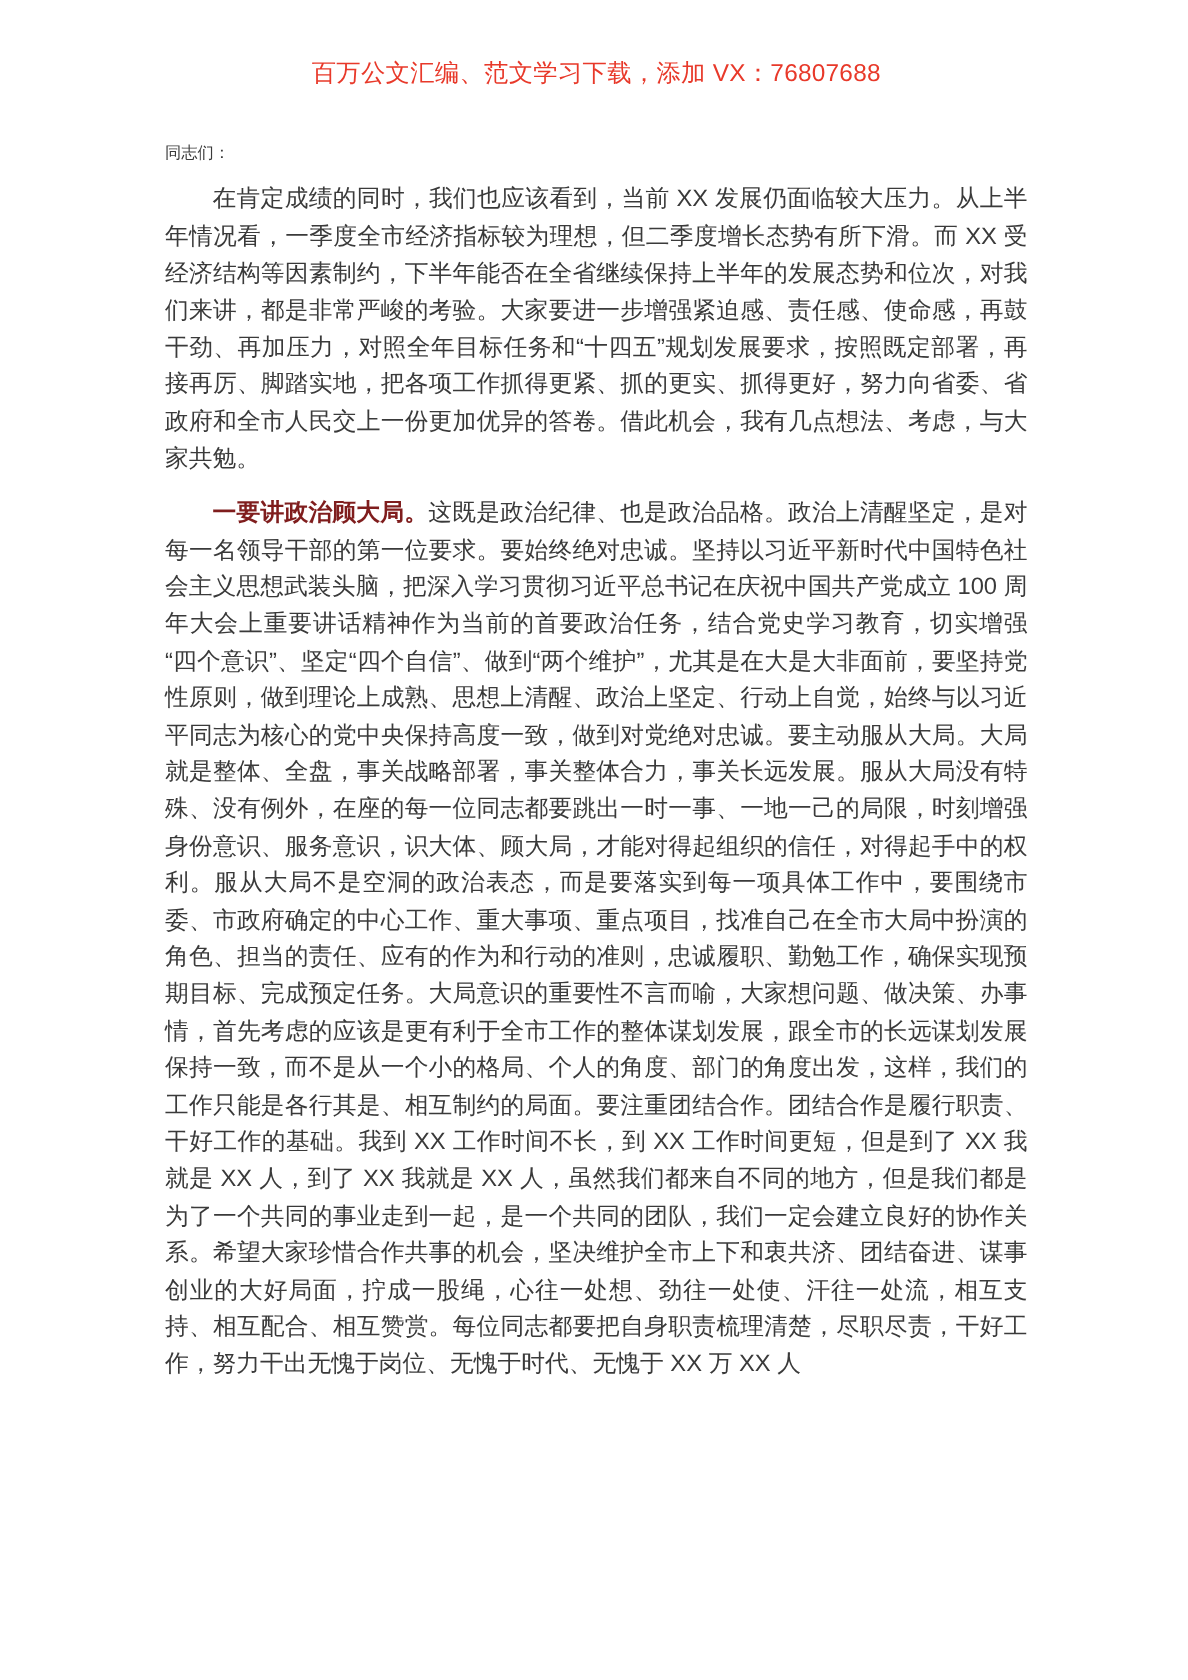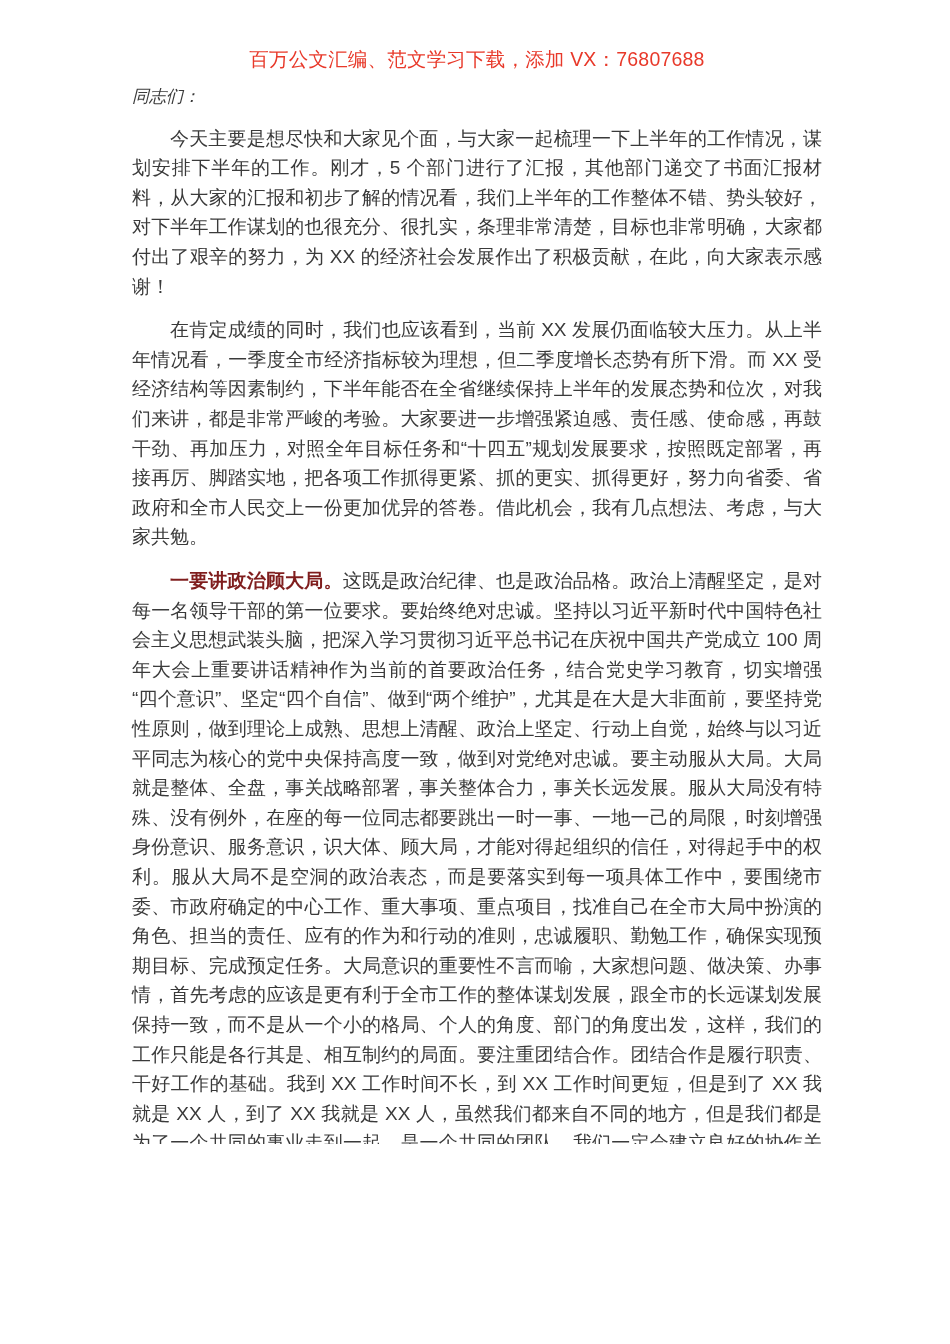--- a/index.html
+++ b/index.html
@@ -33,25 +33,24 @@
     font-size: 19.5px;
     font-weight: 400;
     letter-spacing: 0.2px;
     padding-top: 47px;
     padding-bottom: 0;
     line-height: 1.3;
     white-space: nowrap;
     user-select: text;
   }
   .salutation {
-    margin-top: 12px;
-    font-size: 17px;
+    margin-top: 40px;
+    font-size: 13px;
     line-height: 1.55;
     color: #3a3a3a;
-    font-style: italic;
   }
   p.body-para {
     margin: 0;
     padding: 0;
     font-size: 19px;
     line-height: 29.6px;
     color: #3a3a3a;
     text-align: justify;
     text-justify: inter-ideograph;
     text-indent: 2em;
@@ -89,21 +88,20 @@
 <div class="page">
 
   <div class="page-inner">
 
     <div class="ad-banner">百万公文汇编、范文学习下载，添加 VX：76807688</div>
 
     <div class="salutation">同志们：</div>
 
     <div class="para-block">
 
-      <p class="body-para">今天主要是想尽快和大家见个面，与大家一起梳理一下上半年的工作情况，谋划安排下半年的工作。刚才，5 个部门进行了汇报，其他部门递交了书面汇报材料，从大家的汇报和初步了解的情况看，我们上半年的工作整体不错、势头较好，对下半年工作谋划的也很充分、很扎实，条理非常清楚，目标也非常明确，大家都付出了艰辛的努力，为 XX 的经济社会发展作出了积极贡献，在此，向大家表示感谢！</p>
 
       <p class="body-para">在肯定成绩的同时，我们也应该看到，当前 XX 发展仍面临较大压力。从上半年情况看，一季度全市经济指标较为理想，但二季度增长态势有所下滑。而 XX 受经济结构等因素制约，下半年能否在全省继续保持上半年的发展态势和位次，对我们来讲，都是非常严峻的考验。大家要进一步增强紧迫感、责任感、使命感，再鼓干劲、再加压力，对照全年目标任务和“十四五”规划发展要求，按照既定部署，再接再厉、脚踏实地，把各项工作抓得更紧、抓的更实、抓得更好，努力向省委、省政府和全市人民交上一份更加优异的答卷。借此机会，我有几点想法、考虑，与大家共勉。</p>
 
       <p class="body-para"><span class="lead-bold">一要讲政治顾大局。</span><span>这既是政治纪律、也是政治品格。政治上清醒坚定，是对每一名领导干部的第一位要求。要始终绝对忠诚。坚持以习近平新时代中国特色社会主义思想武装头脑，把深入学习贯彻习近平总书记在庆祝中国共产党成立 100 周年大会上重要讲话精神作为当前的首要政治任务，结合党史学习教育，切实增强“四个意识”、坚定“四个自信”、做到“两个维护”，尤其是在大是大非面前，要坚持党性原则，做到理论上成熟、思想上清醒、政治上坚定、行动上自觉，始终与以习近平同志为核心的党中央保持高度一致，做到对党绝对忠诚。要主动服从大局。大局就是整体、全盘，事关战略部署，事关整体合力，事关长远发展。服从大局没有特殊、没有例外，在座的每一位同志都要跳出一时一事、一地一己的局限，时刻增强身份意识、服务意识，识大体、顾大局，才能对得起组织的信任，对得起手中的权利。服从大局不是空洞的政治表态，而是要落实到每一项具体工作中，要围绕市委、市政府确定的中心工作、重大事项、重点项目，找准自己在全市大局中扮演的角色、担当的责任、应有的作为和行动的准则，忠诚履职、勤勉工作，确保实现预期目标、完成预定任务。大局意识的重要性不言而喻，大家想问题、做决策、办事情，首先考虑的应该是更有利于全市工作的整体谋划发展，跟全市的长远谋划发展保持一致，而不是从一个小的格局、个人的角度、部门的角度出发，这样，我们的工作只能是各行其是、相互制约的局面。要注重团结合作。团结合作是履行职责、干好工作的基础。我到 XX 工作时间不长，到 XX 工作时间更短，但是到了 XX 我就是 XX 人，到了 XX 我就是 XX 人，虽然我们都来自不同的地方，但是我们都是为了一个共同的事业走到一起，是一个共同的团队，我们一定会建立良好的协作关系。希望大家珍惜合作共事的机会，坚决维护全市上下和衷共济、团结奋进、谋事创业的大好局面，拧成一股绳，心往一处想、劲往一处使、汗往一处流，相互支持、相互配合、相互赞赏。每位同志都要把自身职责梳理清楚，尽职尽责，干好工作，努力干出无愧于岗位、无愧于时代、无愧于 XX 万 XX 人</span></p>
 
     </div>
   </div>
 
   <div class="page-number">
     <span>1</span>

